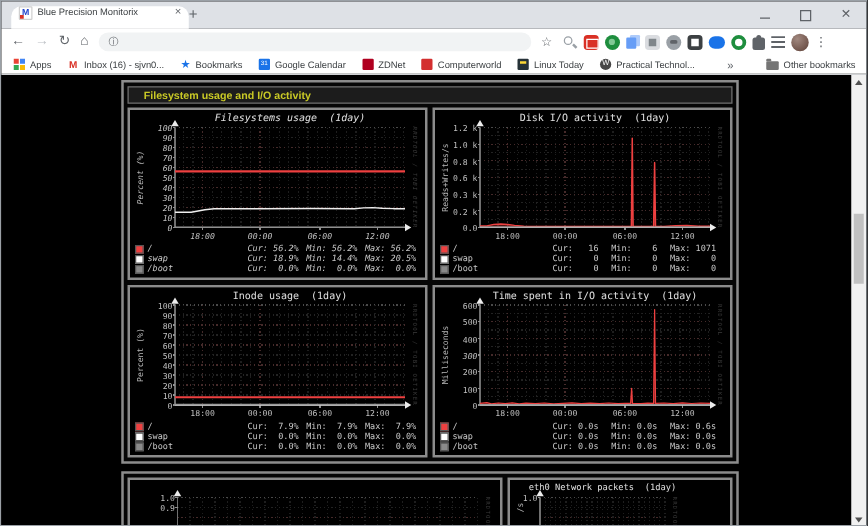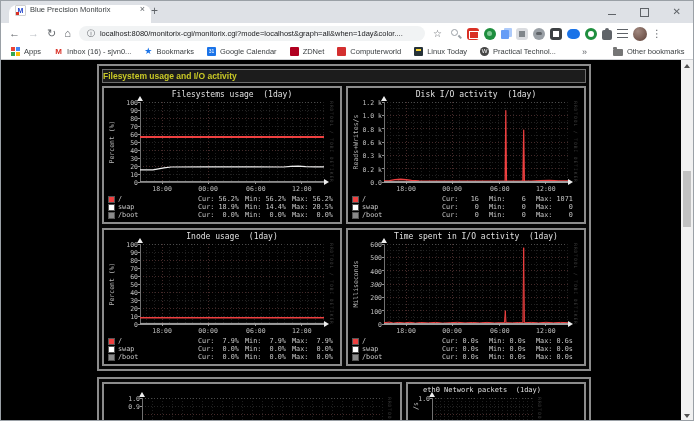--- a/index.html
+++ b/index.html
@@ -85,21 +85,21 @@
   .scrollbar{position:absolute;right:0;top:0;width:12px;height:100%;background:#f1f1f1;z-index:5;}
   .sb-btn{position:absolute;left:0;width:12px;height:12px;}
   .sb-up{top:0;}  .sb-down{bottom:0;}
   .sb-tri-up{position:absolute;left:3px;top:4px;width:0;height:0;border-left:3px solid transparent;border-right:3px solid transparent;border-bottom:4px solid #505050;}
   .sb-tri-down{position:absolute;left:3px;top:4px;width:0;height:0;border-left:3px solid transparent;border-right:3px solid transparent;border-top:4px solid #505050;}
   .sb-thumb{position:absolute;left:2px;width:8px;top:111px;height:56px;background:#c1c1c1;}
 
   .sections{position:absolute;left:96px;top:4px;width:494px;}
   .section{border:2px solid #8c8c8c;background:#060606;padding:3px;margin-bottom:6px;}
   .sec-header{background:#1c1c1c;border:1px solid #6e6e6e;color:#c9c926;font-weight:bold;
-              font-size:8.5px;padding:1px 0;margin-bottom:3px;}
+              font-size:8.5px;padding:1px 12px;margin-bottom:3px;}
   .graph-grid{display:grid;grid-template-columns:240px 240px;gap:4px;}
   .graph-grid2{display:grid;grid-template-columns:300px 1fr;gap:4px;}
   .graph-cell{border:2px solid #8c8c8c;background:#000;overflow:hidden;}
   .graph-panel{position:relative;background:#000;font-family:"DejaVu Sans Mono",monospace;}
   .g-title{position:absolute;transform:translateX(-50%);color:#e0e0e0;font-size:8px;white-space:pre;}
   .g-ylabel,.g-wm{position:absolute;white-space:nowrap;}
   .g-ylabel{color:#b8b8b8;font-size:6.5px;}
   .g-wm{color:#3c3c3c;font-size:4.5px;letter-spacing:1px;}
   .g-ytick{position:absolute;color:#c0c0c0;font-size:6.5px;width:28px;text-align:right;}
   .g-xtick{position:absolute;color:#c0c0c0;font-size:6.5px;width:32px;text-align:center;}
@@ -130,21 +130,20 @@
     </div>
   </div>
 
   <div class="toolbar">
     <span class="nav-ic">←</span>
     <span class="nav-ic disabled">→</span>
     <span class="nav-ic">↻</span>
     <span class="nav-ic">⌂</span>
     <div class="omnibox">
       <span class="info">ⓘ</span>
-      <span class="url">localhost:8080/monitorix-cgi/monitorix.cgi?mode=localhost&amp;graph=all&amp;when=1day&amp;color....</span>
     </div>
     <span class="star">☆</span>
     <div class="extrow">
       <span class="ex ex-search"></span>
       <span class="ex ex-mail"></span>
       <span class="ex ex-globe"></span>
       <span class="ex ex-pages"></span>
       <span class="ex ex-shot"></span>
       <span class="ex ex-mask"></span>
       <span class="ex ex-player"></span>
@@ -200,21 +199,21 @@
   </div>
   <div class="chrome-border"></div>
 
   <div class="content">
     <div class="sections">
 
       <div class="section">
         <div class="sec-header">Filesystem usage and I/O activity</div>
         <div class="graph-grid">
           <div class="graph-cell">
-              <div class="graph-panel" style="width: 236px; height: 109px;">
+              <div class="graph-panel" style="width: 236px; height: 109px; font-style: italic;">
                 <div class="g-title" style="left: 128px; top: 2px;">Filesystems usage  (1day)</div>
                 <div class="g-ylabel" style="left: 8px; top: 54px; transform: translate(-50%, -50%) rotate(-90deg);">Percent (%)</div>
                 <svg class="g-svg" width="184" height="80" style="left: 36px; top: 14px;">
                   <line x1="0" y1="80" x2="184" y2="80" stroke="#452a2a" stroke-width="1" stroke-dasharray="1,2" shape-rendering="crispEdges"></line>
                   <line x1="0" y1="72" x2="184" y2="72" stroke="#232323" stroke-width="1" stroke-dasharray="1,2" shape-rendering="crispEdges"></line>
                   <line x1="0" y1="64" x2="184" y2="64" stroke="#452a2a" stroke-width="1" stroke-dasharray="1,2" shape-rendering="crispEdges"></line>
                   <line x1="0" y1="56" x2="184" y2="56" stroke="#232323" stroke-width="1" stroke-dasharray="1,2" shape-rendering="crispEdges"></line>
                   <line x1="0" y1="48" x2="184" y2="48" stroke="#452a2a" stroke-width="1" stroke-dasharray="1,2" shape-rendering="crispEdges"></line>
                   <line x1="0" y1="40" x2="184" y2="40" stroke="#232323" stroke-width="1" stroke-dasharray="1,2" shape-rendering="crispEdges"></line>
                   <line x1="0" y1="32" x2="184" y2="32" stroke="#452a2a" stroke-width="1" stroke-dasharray="1,2" shape-rendering="crispEdges"></line>

